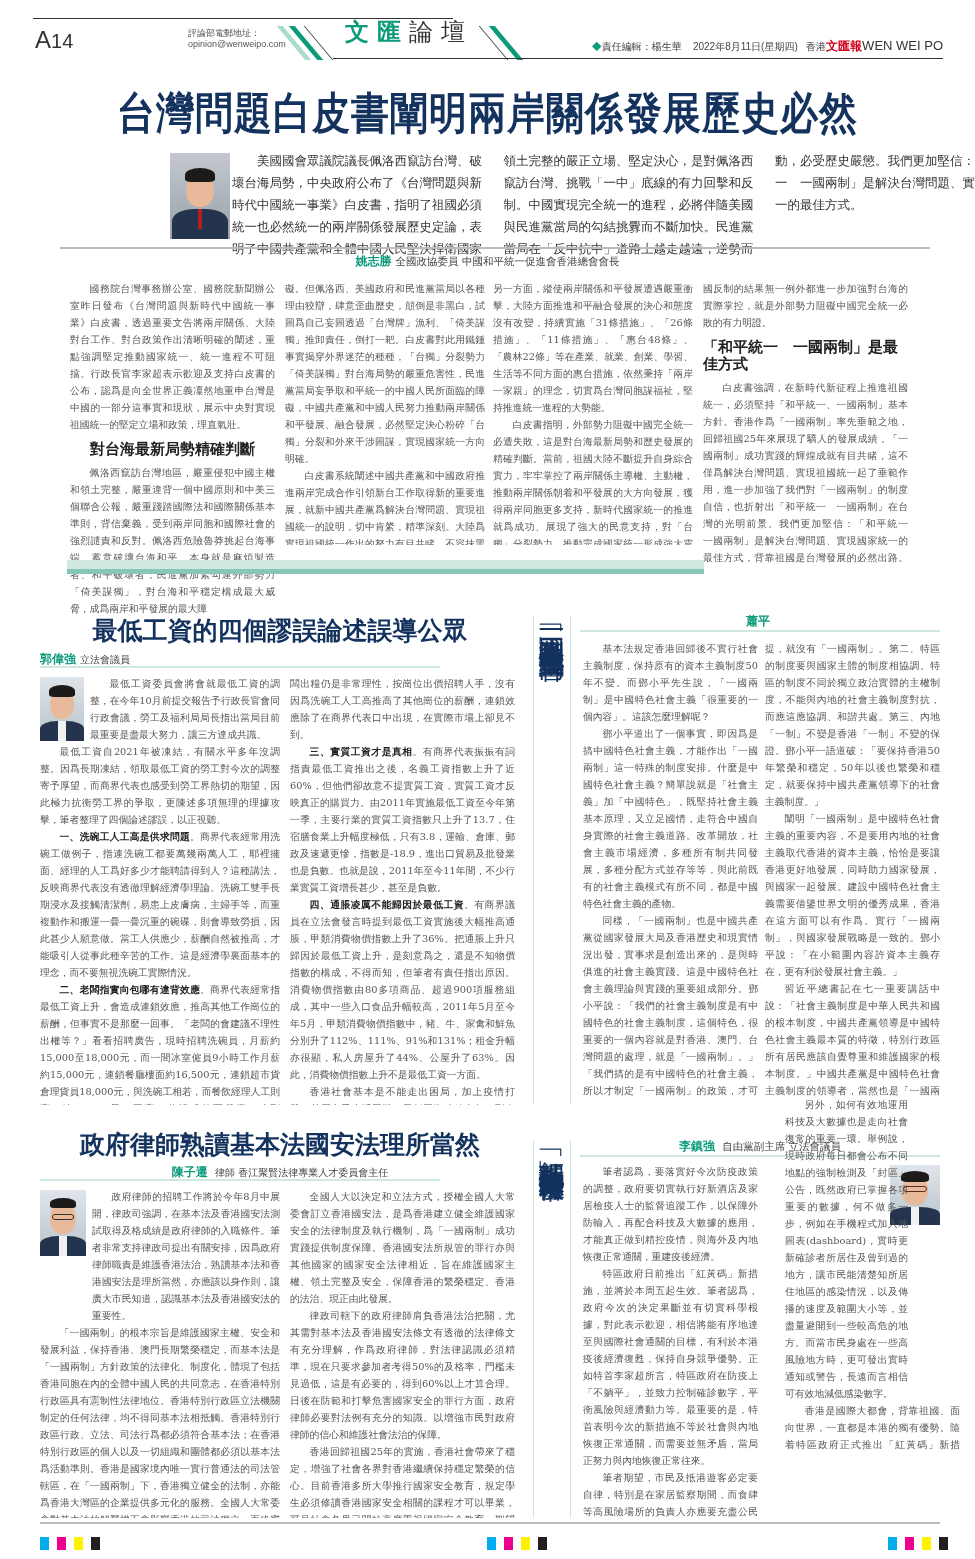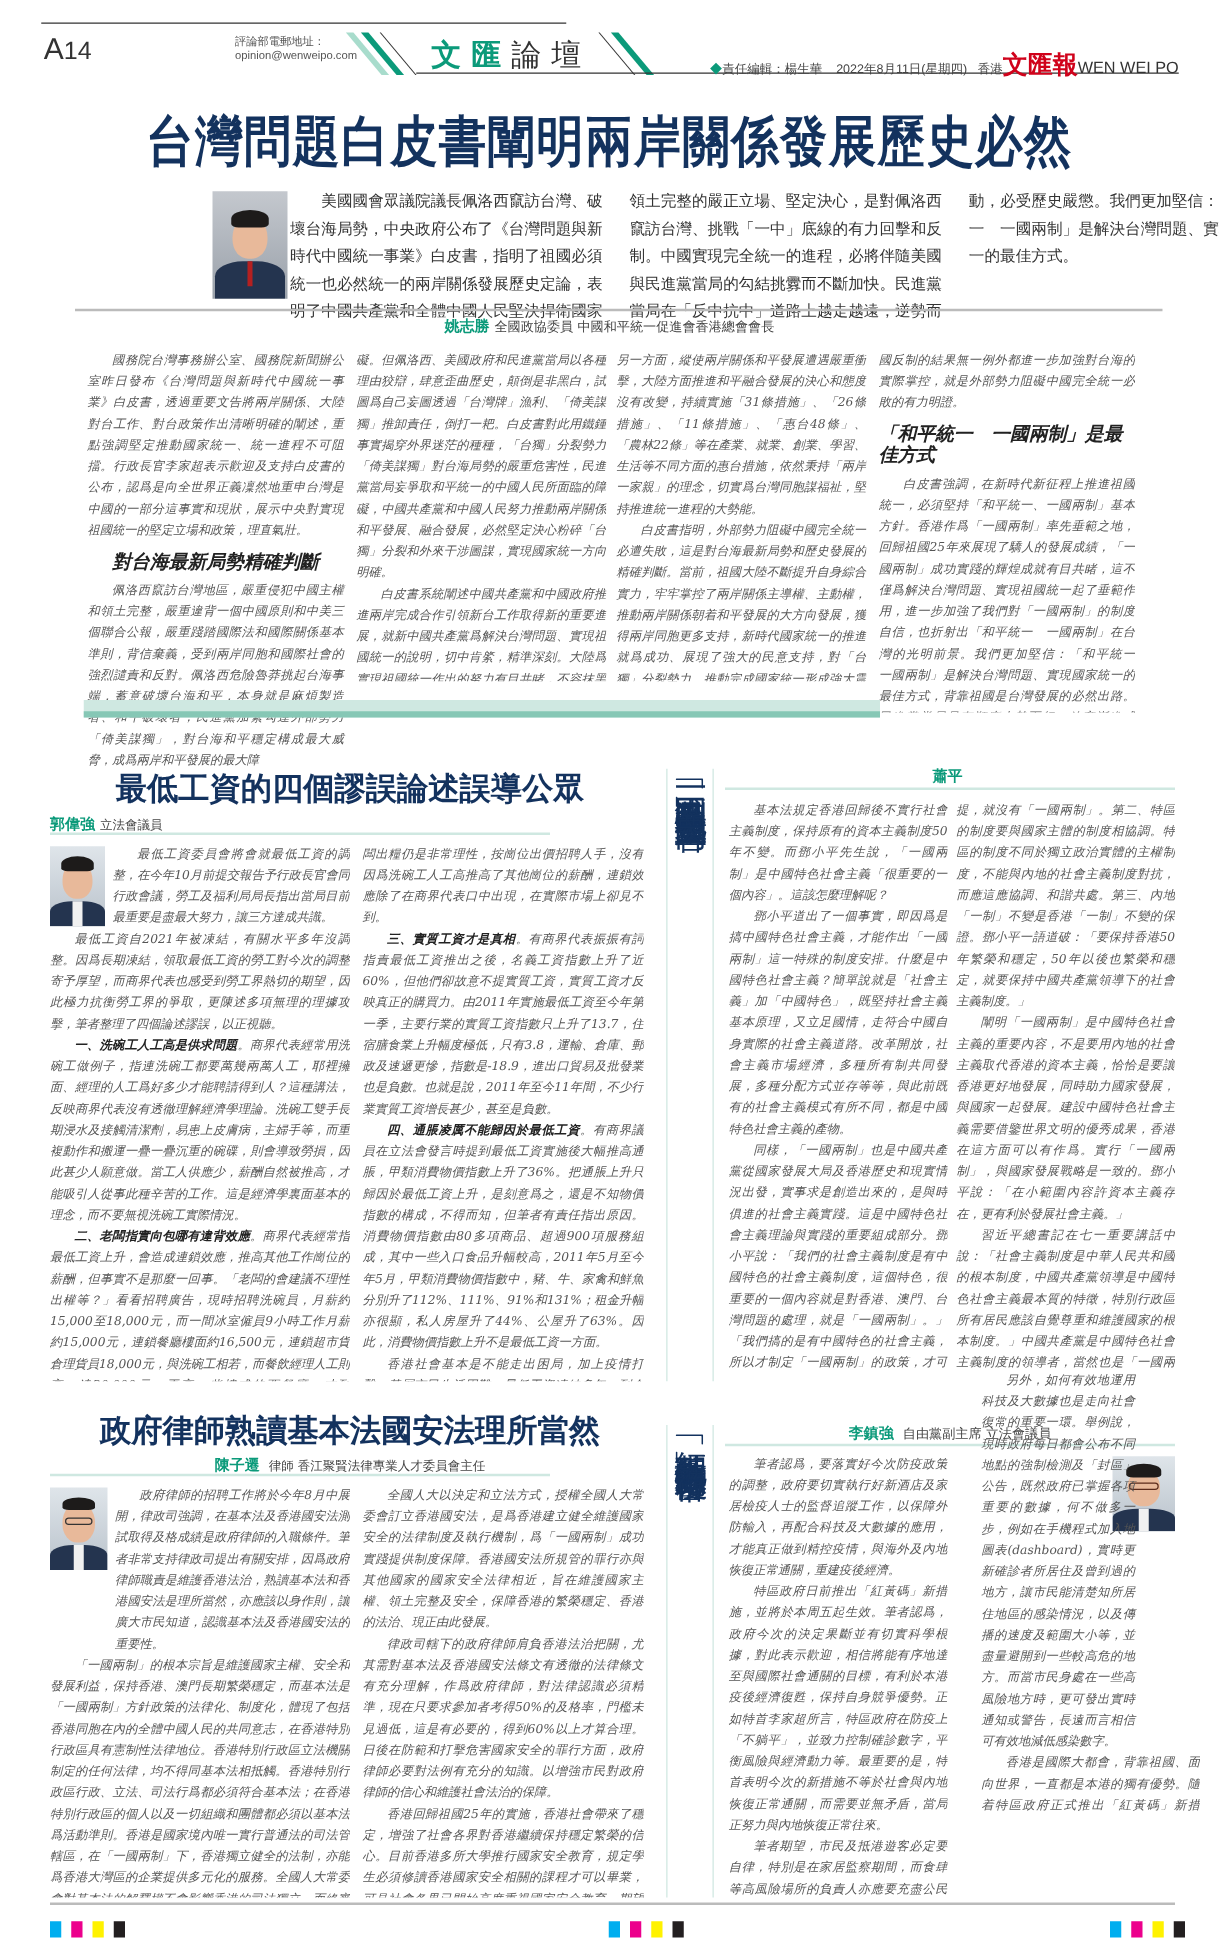--- a/index.html
+++ b/index.html
@@ -7,37 +7,37 @@
   body { font-family: "DejaVu Serif", serif; color: #333; position: relative; }
 
   
   .masthead { position: absolute; left: 33px; top: 16px; width: 910px; height: 46px; }
   .mh-line-top { position: absolute; left: 0; top: 2px; width: 420px; height: 1px; background: #333; }
   .mh-line-bot { position: absolute; left: 300px; top: 42px; width: 610px; height: 1px; background: #333; }
   .page-num { position: absolute; left: 2px; top: 10px; font-family: "Liberation Sans", sans-serif; font-size: 20px; color: #333; }
   .page-num .big { font-size: 24px; }
   .email-box { position: absolute; left: 155px; top: 12px; font-family: "Liberation Sans", sans-serif; font-size: 9px; color: #555; line-height: 11px; }
   .slash { position: absolute; top: 10px; width: 6px; height: 34px; transform: skewX(40deg); }
-  .section-title { position: absolute; left: 312px; top: 12px; font-family: "DejaVu Sans", sans-serif; font-size: 24px; letter-spacing: 8px; font-weight: bold; }
+  .section-title { position: absolute; left: 312px; top: 0; font-family: "DejaVu Sans", sans-serif; font-size: 24px; letter-spacing: 8px; font-weight: bold; }
   .section-title .g { color: #0b9a7a; }
   .section-title .k { color: #333; font-weight: normal; }
   .editor-line { position: absolute; right: 0; top: 22px; font-family: "Liberation Sans", sans-serif; font-size: 10px; color: #444; white-space: nowrap; }
   .editor-line .diamond { color: #0b9a7a; }
-  .editor-line .brand { color: #d0021b; font-weight: bold; font-size: 20px; font-family: "DejaVu Serif", serif; }
+  .editor-line .brand { color: #d0021b; font-weight: bold; font-size: 12px; font-family: "DejaVu Serif", serif; }
   .editor-line .wwp { font-size: 13px; color: #333; }
 
   
   .lead-title { position: absolute; left: 0; width: 975px; top: 88px; text-align: center; font-family: "DejaVu Serif", serif; font-weight: bold; font-size: 38px; color: #13325e; letter-spacing: 1px; transform: scaleY(1.15); }
   .lead-photo { position: absolute; left: 170px; top: 153px; width: 60px; height: 86px; background: linear-gradient(#c4c8ce, #9aa1aa); overflow: hidden; }
   .lead-intro { position: absolute; left: 232px; top: 150px; width: 525px; height: 120px; column-count: 2; column-gap: 18px; font-size: 12.5px; line-height: 22px; color: #333; font-family: "DejaVu Sans", sans-serif; text-indent: 2em; }
   .lead-rule { position: absolute; left: 60px; top: 247px; width: 870px; height: 2px; background: #bbb; }
   .lead-byline { position: absolute; left: 0; width: 975px; top: 253px; text-align: center; font-size: 10.5px; font-family: "DejaVu Sans", sans-serif; color: #444; }
   .name-green { color: #0b9a7a; font-weight: bold; font-size: 12px; margin-right: 4px; }
 
-  .body-text { font-size: 9.8px; line-height: 17px; color: #555; text-align: justify; font-style: italic; }
+  .body-text { font-size: 9.8px; line-height: 17px; color: #555; text-align: justify; }
   .body-text p { text-indent: 2em; }
   .col { position: absolute; }
   .subhead { font-family: "DejaVu Sans", sans-serif; font-weight: bold; font-size: 15px; color: #222; text-align: center; margin: 8px 0 6px; }
   .bold-lead { font-weight: bold; color: #222; font-family: "DejaVu Sans", sans-serif; }
 
   .teal-bar { position: absolute; left: 67px; width: 637px; height: 14px; background: #cfe8e1; border-bottom: 5px solid #86c7b5; }
 
   
   .a2-title { position: absolute; left: 40px; top: 614px; width: 480px; text-align: center; font-family: "DejaVu Sans", sans-serif; font-size: 25px; color: #13325e; }
   .a2-byline { position: absolute; left: 40px; top: 651px; width: 480px; text-align: left; font-size: 10px; color: #444; font-family: "DejaVu Sans", sans-serif; }

